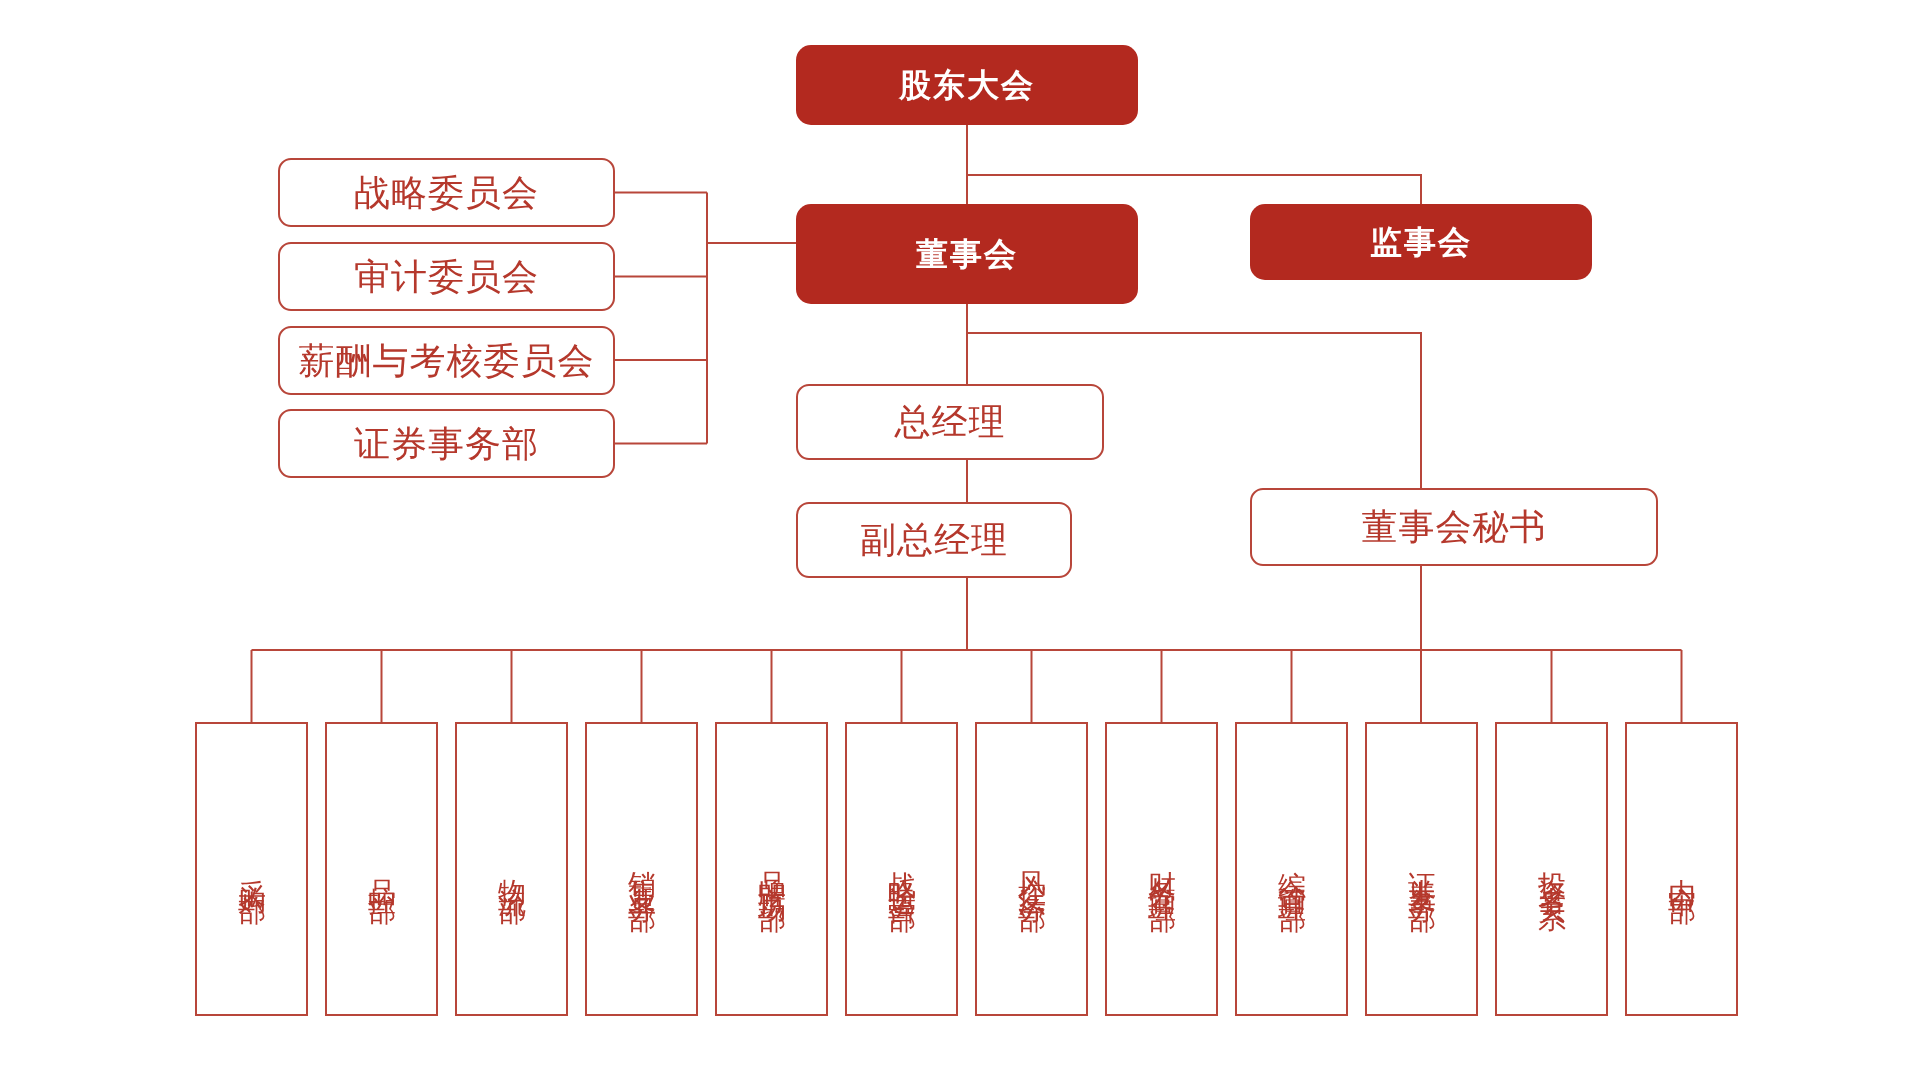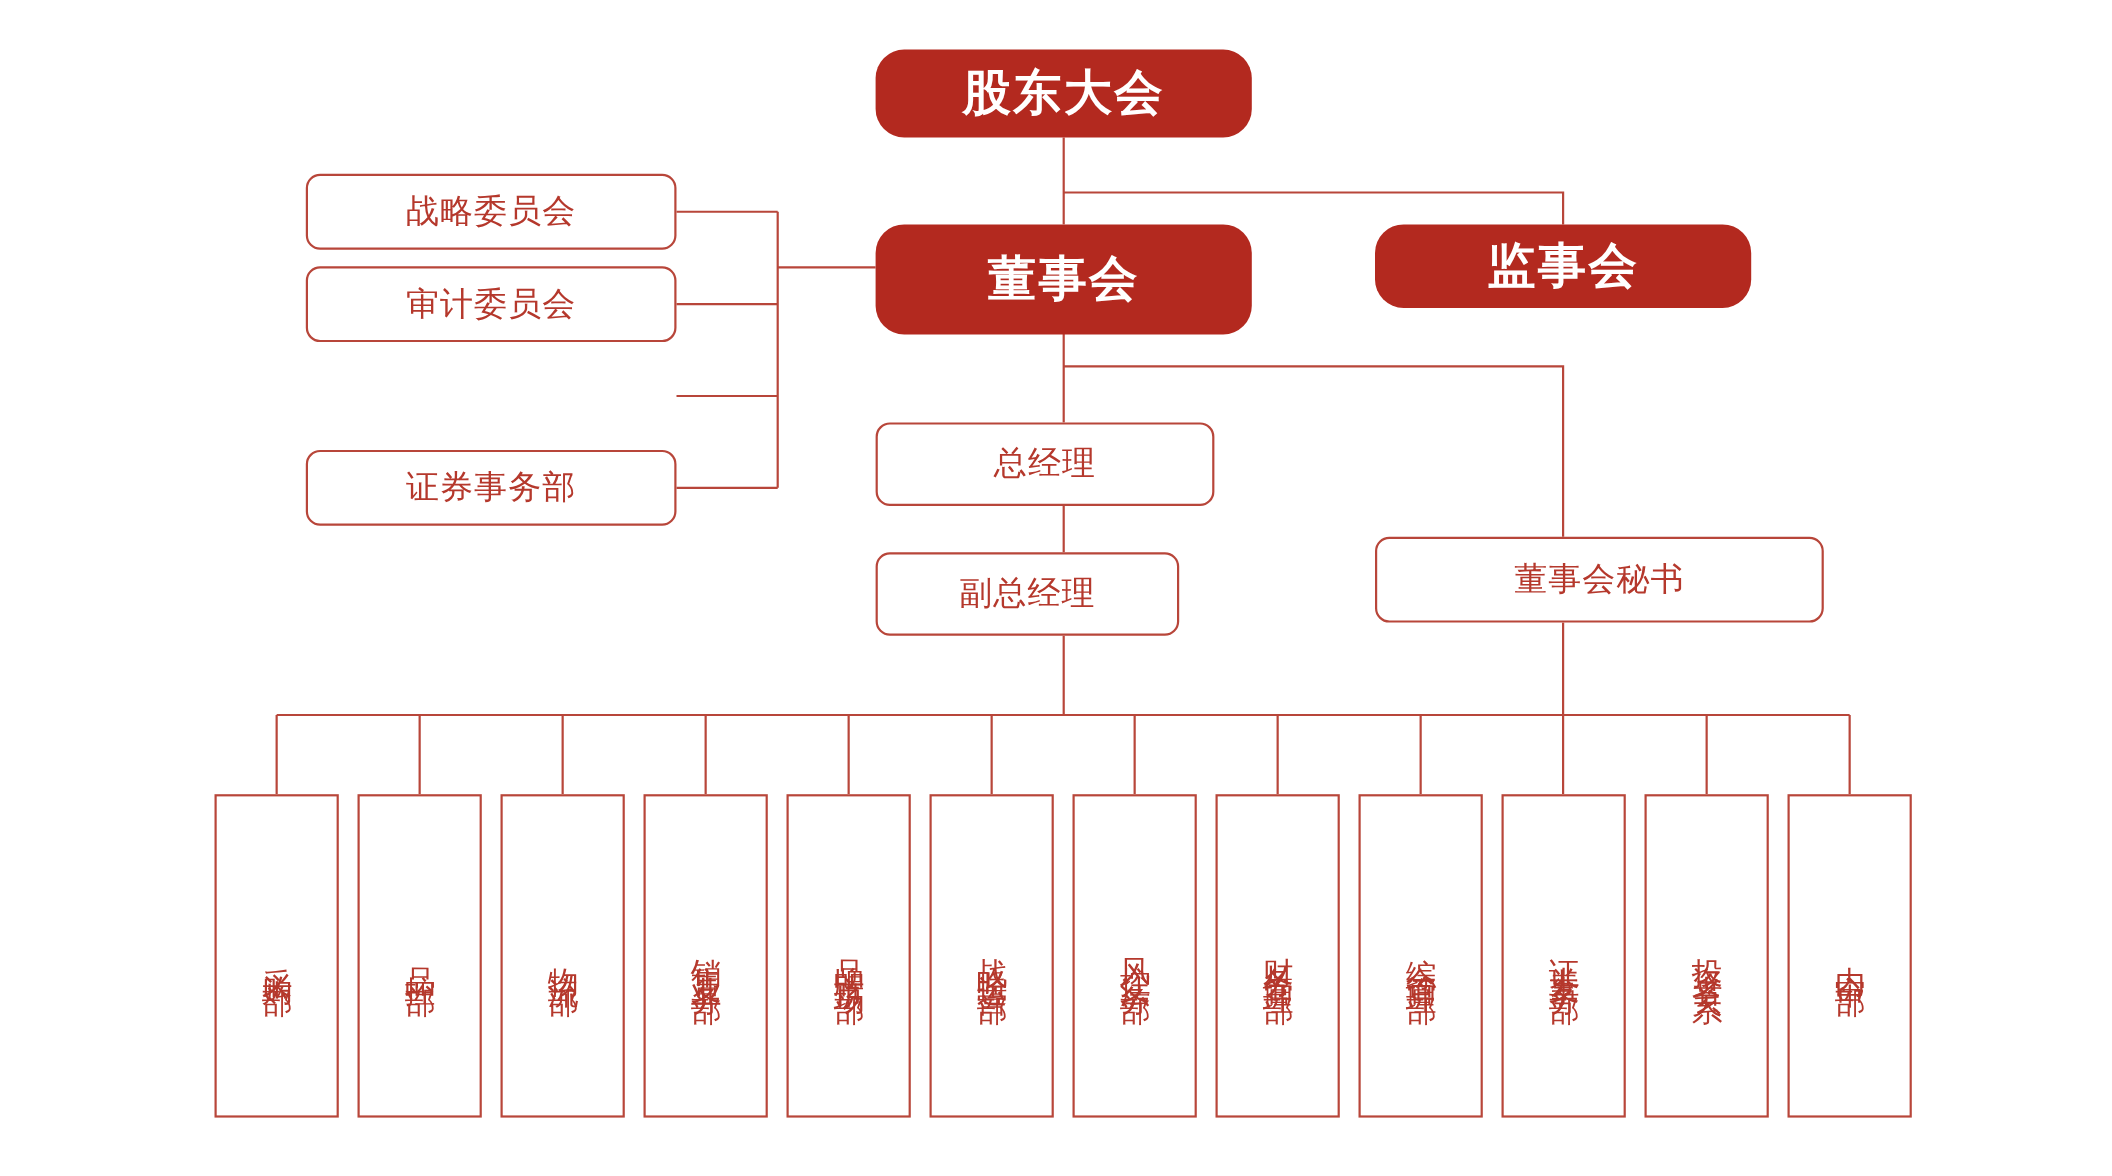--- a/index.html
+++ b/index.html
@@ -15,25 +15,25 @@
     font-family:"Liberation Sans",sans-serif;overflow:hidden;
   }
   svg.wires{position:absolute;left:0;top:0;width:1920px;height:1069px;}
   svg.wires path{stroke:var(--line-red);stroke-width:2;fill:none;}
   .node{
     position:absolute;display:flex;align-items:center;justify-content:center;
     box-sizing:border-box;text-align:center;white-space:nowrap;line-height:1;
   }
   .filled{
     background:var(--fill-red);color:var(--text-on-fill);
-    border-radius:26px;font-weight:700;font-size:44px;letter-spacing:2px;
+    border-radius:15px;font-weight:700;font-size:32px;letter-spacing:2px;
   }
   .outline{
     background:var(--background);border:2.5px solid var(--line-red);
-    color:var(--text-red);border-radius:13px;font-size:30px;letter-spacing:1px;
+    color:var(--text-red);border-radius:13px;font-size:36px;letter-spacing:1px;
   }
   .committee{left:278px;width:337px;height:69px;}
   .dept{
     position:absolute;top:722px;width:113px;height:294px;box-sizing:border-box;
     border:2.5px solid var(--line-red);background:var(--background);
     color:var(--text-red);font-size:28px;line-height:1;letter-spacing:8px;
     writing-mode:vertical-rl;text-orientation:upright;
     display:flex;align-items:center;justify-content:center;text-align:center;
   }
 </style>
@@ -60,20 +60,21 @@
   </svg>
 
   <div class="node filled" style="left:796px;top:45px;width:342px;height:80px;">股东大会</div>
 
   <div class="node filled" style="left:796px;top:204px;width:342px;height:100px;">董事会</div>
 
   <div class="node filled" style="left:1250px;top:204px;width:342px;height:76px;">监事会</div>
 
   <div class="node outline committee" style="top:158px;">战略委员会</div>
   <div class="node outline committee" style="top:242px;">审计委员会</div>
+  <div class="node outline committee" style="top:326px;">薪酬与考核委员会</div>
   <div class="node outline committee" style="top:409px;">证券事务部</div>
 
   <div class="node outline" style="left:796px;top:384px;width:308px;height:76px;">总经理</div>
 
   <div class="node outline" style="left:796px;top:502px;width:276px;height:76px;">副总经理</div>
 
   <div class="node outline" style="left:1250px;top:488px;width:408px;height:78px;">董事会秘书</div>
 
   <div class="dept" style="left:195px;">采购部</div>
   <div class="dept" style="left:325px;">品控部</div>

